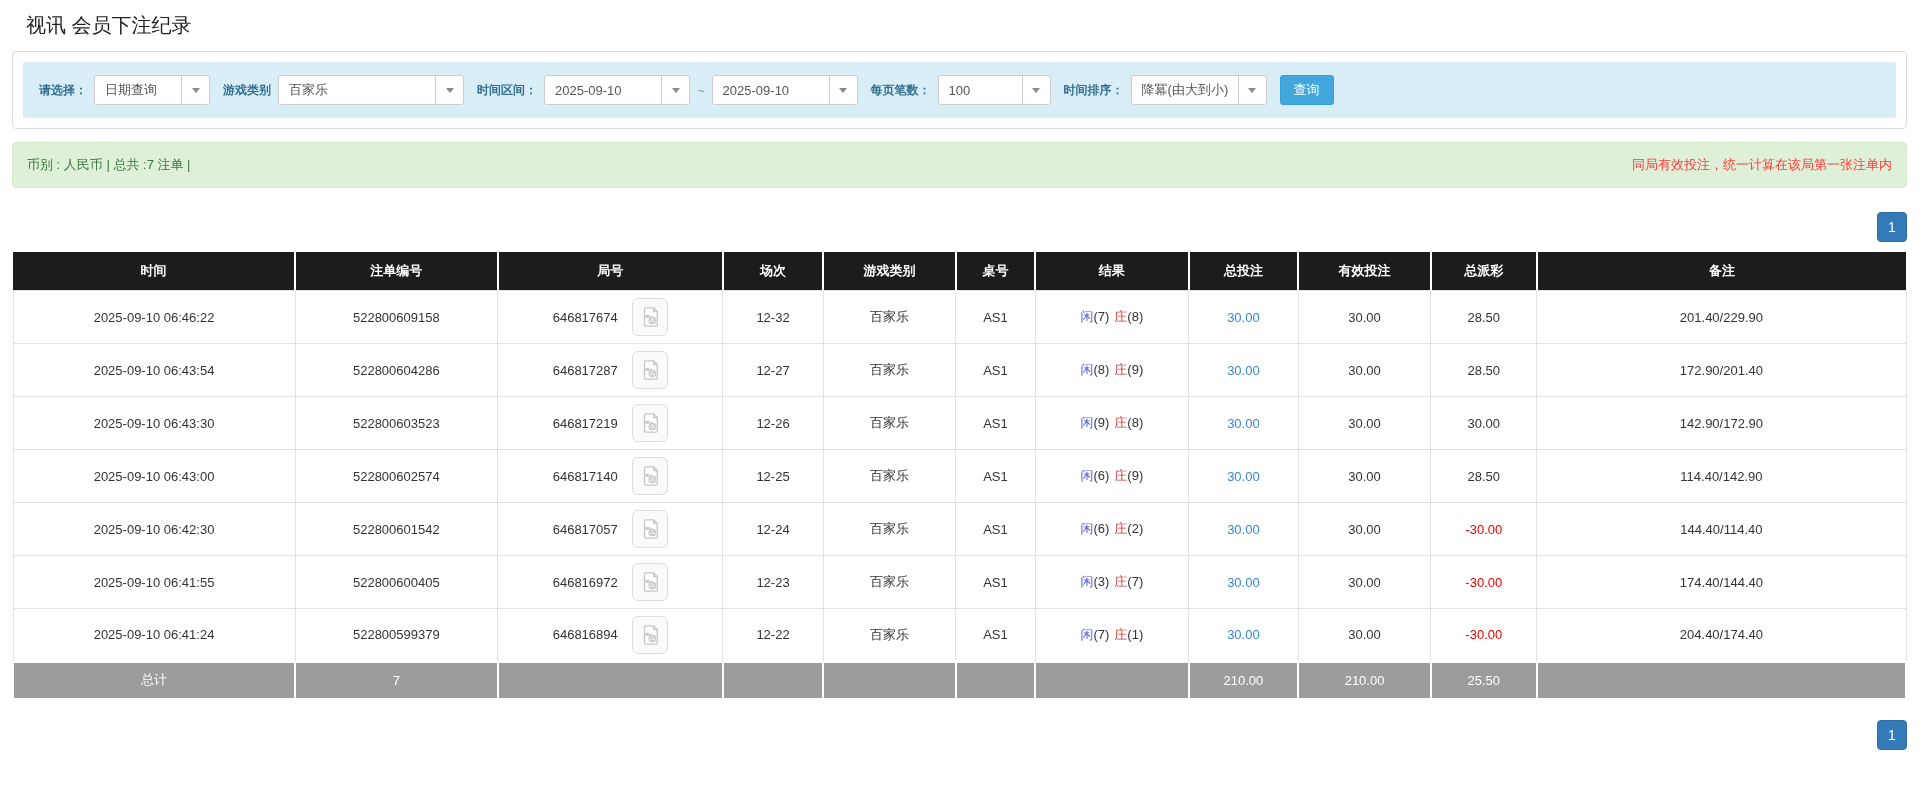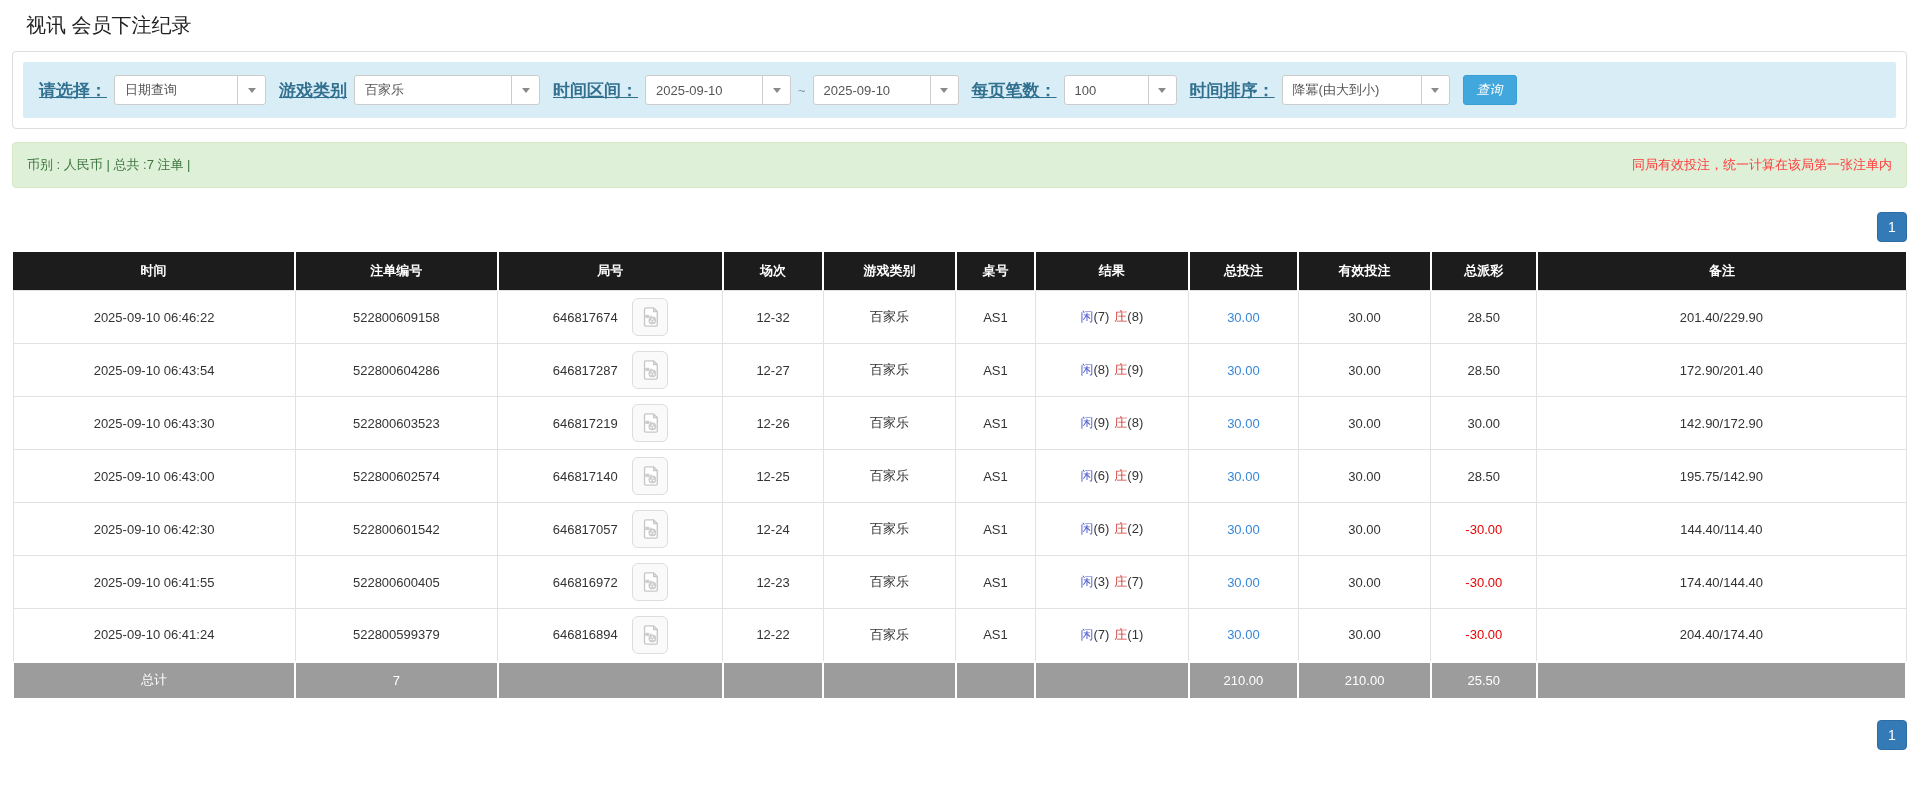--- a/index.html
+++ b/index.html
@@ -20,33 +20,33 @@
   }
   *{box-sizing:border-box;}
   html,body{margin:0;padding:0;background:#fff;
     font-family:"Liberation Sans","DejaVu Sans",sans-serif;color:#333;}
   .page{padding:0 12px;width:1919px;max-width:100%;}
   h1.page-title{font-size:20px;font-weight:400;color:#222;margin:12px 14px 12px;}
   
   .filter-panel{border:1px solid #ddd;border-radius:4px;padding:10px;margin-bottom:13px;background:#fff;}
   .filter-bar{background:var(--filter-bar-bg);border-radius:2px;padding:13px 12px;
     display:flex;align-items:center;gap:7px;flex-wrap:nowrap;}
-  .flabel{color:var(--filter-label);font-weight:bold;font-size:17px;white-space:nowrap;margin-left:6px;text-decoration:underline;}
+  .flabel{color:var(--filter-label);font-weight:bold;font-size:12px;white-space:nowrap;margin-left:6px;}
   .flabel:first-child{margin-left:4px;}
   .tilde{color:#7a93a5;font-size:13px;}
   .combo{background:#fff;border:1px solid #ccc;border-radius:3px;height:30px;
     display:flex;align-items:stretch;cursor:pointer;flex:0 0 auto;}
   .combo-text{padding:0 10px;font-size:13px;color:#555;display:flex;align-items:center;
     flex:1;white-space:nowrap;overflow:hidden;}
   .combo-caret{width:28px;border-left:1px solid #ccc;display:flex;align-items:center;justify-content:center;}
   .caret-shape{width:0;height:0;border-left:4px solid transparent;border-right:4px solid transparent;
     border-top:5px solid #8a8a8a;}
   .btn-search{background:var(--search-btn);border:1px solid #359fd6;color:#fff;height:30px;
     padding:0 13px;border-radius:3px;font-size:13px;cursor:pointer;margin-left:6px;
-    font-family:inherit;font-style:italic;}
+    font-family:inherit;}
   
   .alert-bar{background:var(--alert-bg);border:1px solid var(--alert-border);border-radius:4px;
     padding:13px 14px;display:flex;justify-content:space-between;align-items:center;
     font-size:13px;margin-bottom:18px;}
   .alert-left{color:var(--alert-text);}
   .alert-right{color:var(--notice-red);}
   
   .pager{display:flex;justify-content:flex-end;margin:24px 0 10px;}
   .pager.bottom{margin:20px 0 10px;}
   .page-btn{background:var(--accent-blue);color:#fff;min-width:30px;height:30px;border-radius:4px;
@@ -74,21 +74,21 @@
 <body>
 
 <div class="page">
 
   <h1 class="page-title">视讯 会员下注纪录</h1>
 
   <div class="filter-panel">
     <div class="filter-bar">
 
       <span class="flabel">请选择：</span>
-      <div class="combo" style="width:152px">
+      <div class="combo" style="width:116px">
         <span class="combo-text">日期查询</span>
         <span class="combo-caret">
             <i class="caret-shape"></i>
           </span>
       </div>
 
       <span class="flabel">游戏类别</span>
       <div class="combo" style="width:186px">
         <span class="combo-text">百家乐</span>
         <span class="combo-caret">
@@ -115,21 +115,21 @@
 
       <span class="flabel">每页笔数：</span>
       <div class="combo" style="width:113px">
         <span class="combo-text">100</span>
         <span class="combo-caret">
             <i class="caret-shape"></i>
           </span>
       </div>
 
       <span class="flabel">时间排序：</span>
-      <div class="combo" style="width:168px">
+      <div class="combo" style="width:136px">
         <span class="combo-text">降冪(由大到小)</span>
         <span class="combo-caret">
             <i class="caret-shape"></i>
           </span>
       </div>
 
       <button class="btn-search">查询</button>
     </div>
   </div>
 
@@ -296,21 +296,21 @@
     <td>百家乐</td>
     <td>AS1</td>
     <td>
       <span class="res-p">闲</span><span class="res-v">(6)</span><span class="res-gap"></span><span class="res-b">庄</span><span class="res-v">(9)</span>
     </td>
     <td>
       <a class="bet-link">30.00</a>
     </td>
     <td>30.00</td>
     <td class="payout">28.50</td>
-    <td>195.75/142.90</td>
+    <td>114.40/142.90</td>
   </tr>
         <tr>
     <td>2025-09-10 06:42:30</td>
     <td>522800601542</td>
     <td>
       <span class="round-wrap">
         <span>646817057</span>
         <button class="vid-btn">
           <svg width="20" height="22" viewBox="0 0 22 24" aria-hidden="true">
             <path d="M15 2H6.2A1.2 1.2 0 0 0 5 3.2v17.6A1.2 1.2 0 0 0 6.2 22h11.6a1.2 1.2 0 0 0 1.2-1.2V6z" fill="#fff" stroke="#c8c8c8" stroke-width="1.5"></path>

